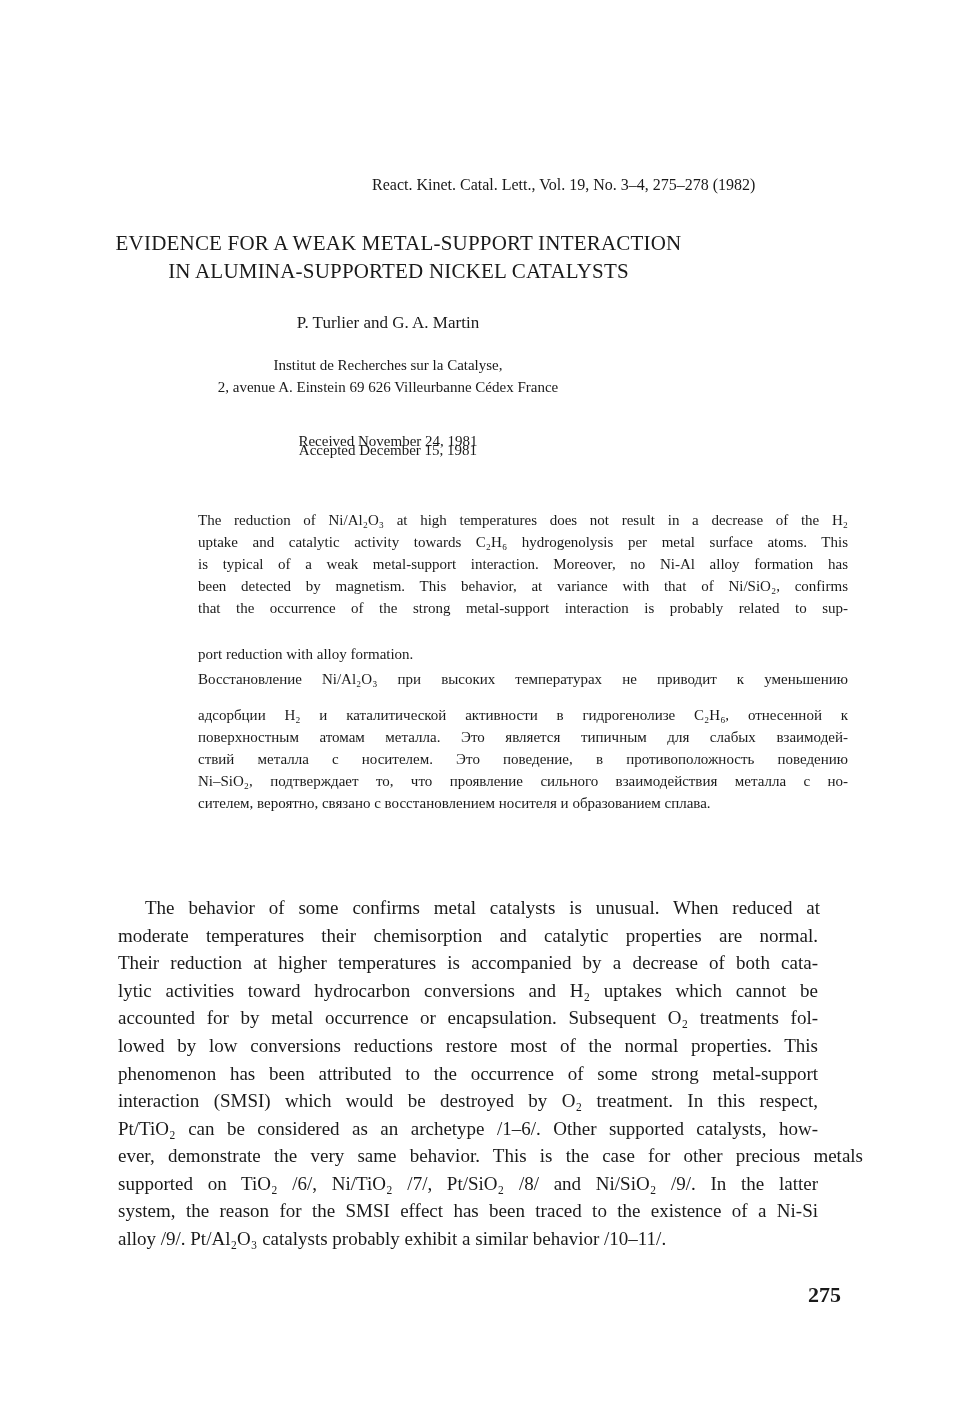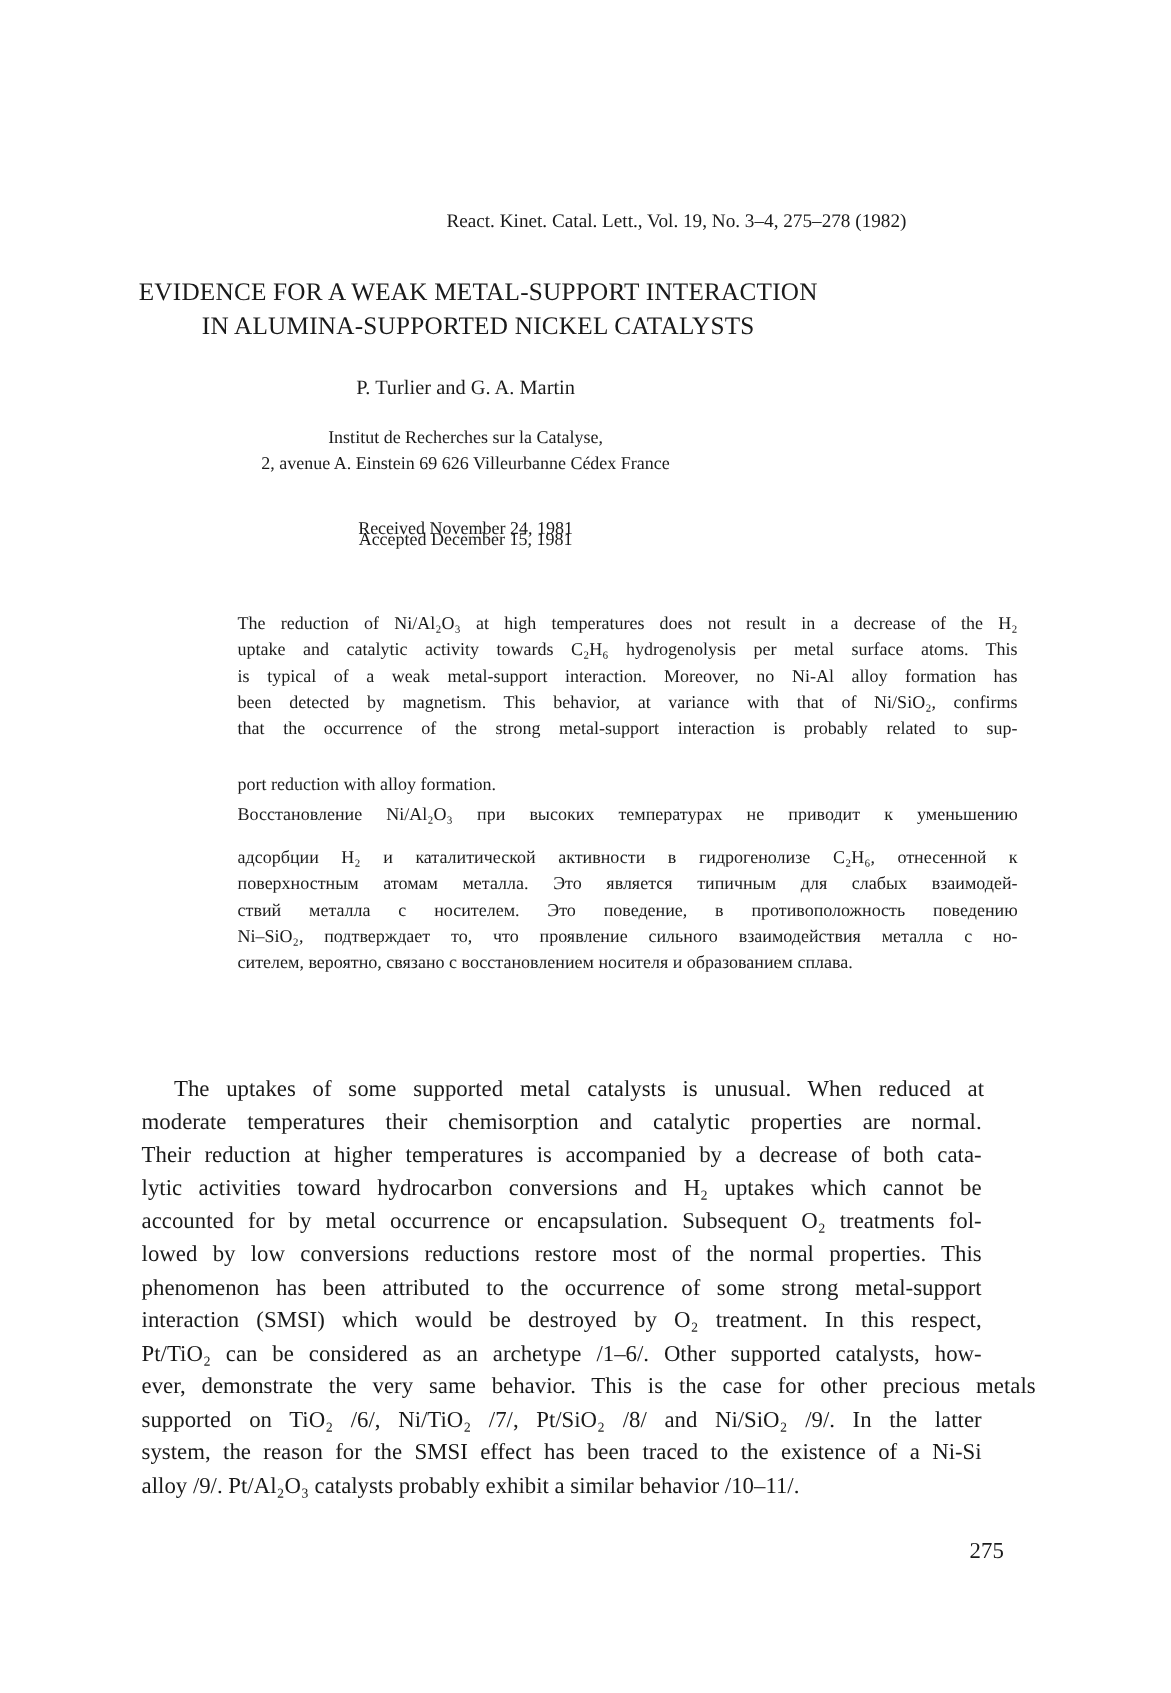--- a/index.html
+++ b/index.html
@@ -11,21 +11,21 @@
   .center { left: 0; width: 776px; text-align: center; }
   .authors { font-size: 17px; }
   .affil { font-size: 15px; font-family: Liberation Serif, serif; }
   .dates { font-size: 15px; }
   .abs { left: 198px; width: 650px; font-size: 15px; text-align: justify; text-align-last: justify; }
   .abs.last { text-align-last: left; }
   .body { left: 118px; width: 745px; font-size: 19px; text-align: justify; text-align-last: justify; }
   .body.last { text-align-last: left; }
   .body.indent { left: 145px; width: 675px; }
   .body.short { width: 700px; }
-  .page-number { left: 808px; top: 1282px; font-size: 19px; }
+  .page-number { left: 808px; top: 1282px; font-size: 22px; font-weight: bold; }
 </style>
 </head>
 <body>
 
 <div>
   <div class="line journal">React. Kinet. Catal. Lett., Vol. 19, No. 3–4, 275–278 (1982)</div>
 
   <div class="line title" style="top:231px;">EVIDENCE FOR A WEAK METAL-SUPPORT INTERACTION</div>
   <div class="line title" style="top:259px;">IN ALUMINA-SUPPORTED NICKEL CATALYSTS</div>
 
@@ -49,21 +49,21 @@
   <div>
     <div class="line abs" style="top:671px;">Восстановление Ni/Al₂O₃ при высоких температурах не приводит к уменьшению</div>
     <div class="line abs" style="top:707px;">адсорбции H₂ и каталитической активности в гидрогенолизе C₂H₆, отнесенной к</div>
     <div class="line abs" style="top:729px;">поверхностным атомам металла. Это является типичным для слабых взаимодей-</div>
     <div class="line abs" style="top:751px;">ствий металла с носителем. Это поведение, в противоположность поведению</div>
     <div class="line abs" style="top:773px;">Ni–SiO₂, подтверждает то, что проявление сильного взаимодействия металла с но-</div>
     <div class="line abs last" style="top:795px;">сителем, вероятно, связано с восстановлением носителя и образованием сплава.</div>
   </div>
 
   <div>
-    <div class="line body indent" style="top:897px;">The uptakes of some supported metal catalysts is unusual. When reduced at</div>
+    <div class="line body indent" style="top:897px;">The behavior of some confirms metal catalysts is unusual. When reduced at</div>
     <div class="line body short" style="top:925px;">moderate temperatures their chemisorption and catalytic properties are normal.</div>
     <div class="line body short" style="top:952px;">Their reduction at higher temperatures is accompanied by a decrease of both cata-</div>
     <div class="line body short" style="top:980px;">lytic activities toward hydrocarbon conversions and H₂ uptakes which cannot be</div>
     <div class="line body short" style="top:1007px;">accounted for by metal occurrence or encapsulation. Subsequent O₂ treatments fol-</div>
     <div class="line body short" style="top:1035px;">lowed by low conversions reductions restore most of the normal properties. This</div>
     <div class="line body short" style="top:1063px;">phenomenon has been attributed to the occurrence of some strong metal-support</div>
     <div class="line body short" style="top:1090px;">interaction (SMSI) which would be destroyed by O₂ treatment. In this respect,</div>
     <div class="line body short" style="top:1118px;">Pt/TiO₂ can be considered as an archetype /1–6/. Other supported catalysts, how-</div>
     <div class="line body" style="top:1145px;">ever, demonstrate the very same behavior. This is the case for other precious metals</div>
     <div class="line body short" style="top:1173px;">supported on TiO₂ /6/, Ni/TiO₂ /7/, Pt/SiO₂ /8/ and Ni/SiO₂ /9/. In the latter</div>

